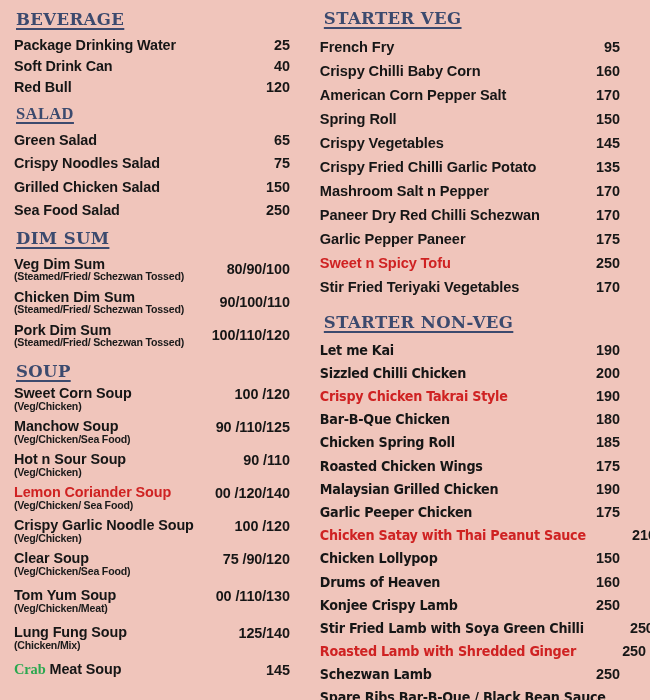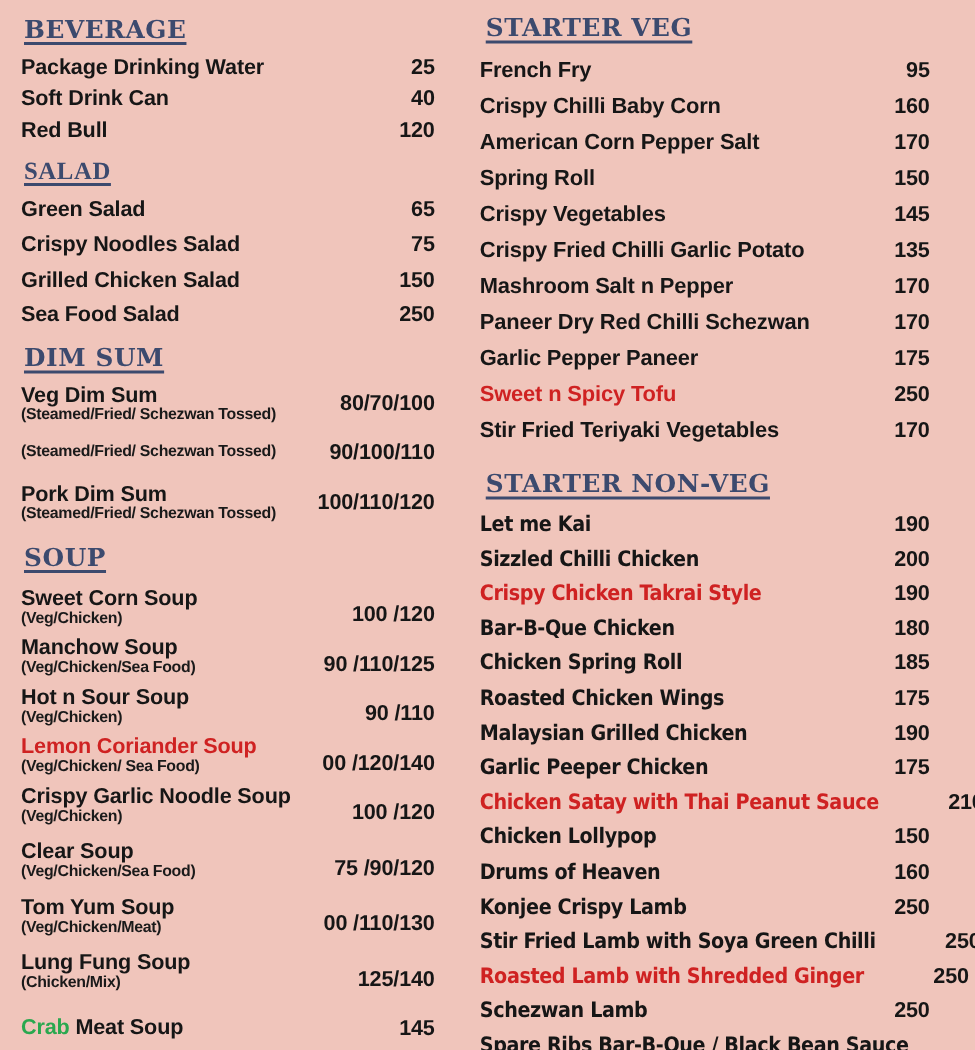--- a/index.html
+++ b/index.html
@@ -81,21 +81,21 @@
   }
   .sub {
     font-size: 10.6px;
     color: #1a1a1a;
     font-weight: 600;
     letter-spacing: -0.2px;
     line-height: 1.05;
     margin-top: -1px;
   }
   .red  { color: #cf2222; }
-  .green{ color: #2aa84f; }
+  .green{ color: #2aa84f; font-family: Liberation Serif, serif; }
 
   
   .column-left .row { padding: 1.5px 0; }
   .column-left .price { min-width: 96px; }
 
   
   .bev-list .row { height: 21px; padding: 0; align-items: center; }
   .sal-list .row { height: 23.5px; padding: 0; align-items: center; }
 
   
@@ -105,21 +105,21 @@
     justify-content: space-between;
     min-height: 33px;
   }
   .ds-text { display: flex; flex-direction: column; }
   .ds-text .item-name { line-height: 1.12; }
 
   
   .soup-row {
     display: flex;
     justify-content: space-between;
-    align-items: flex-end;
+    align-items: flex-start;
     min-height: 33px;
   }
   .soup-row.tall { min-height: 37px; }
   .soup-text { display: flex; flex-direction: column; }
   .soup-text .item-name { line-height: 1.15; }
   .soup-row .price { padding-top: 1px; }
 
   
   .column-right .row { height: 24.1px; align-items: center; }
   .column-right .price { min-width: 70px; }
@@ -177,24 +177,25 @@
       </div>
     </div>
 
     <div class="section-header sec-dimsum">DIM SUM</div>
     <div>
       <div class="ds-row">
         <span class="ds-text">
           <span class="item-name">Veg Dim Sum</span>
           <span class="sub">(Steamed/Fried/ Schezwan Tossed)</span>
         </span>
-        <span class="price">80/70/100</span>
+        <span class="price">80/90/100</span>
       </div>
       <div class="ds-row">
         <span class="ds-text">
+          <span class="item-name">Chicken Dim Sum</span>
           <span class="sub">(Steamed/Fried/ Schezwan Tossed)</span>
         </span>
         <span class="price">90/100/110</span>
       </div>
       <div class="ds-row">
         <span class="ds-text">
           <span class="item-name">Pork Dim Sum</span>
           <span class="sub">(Steamed/Fried/ Schezwan Tossed)</span>
         </span>
         <span class="price">100/110/120</span>

